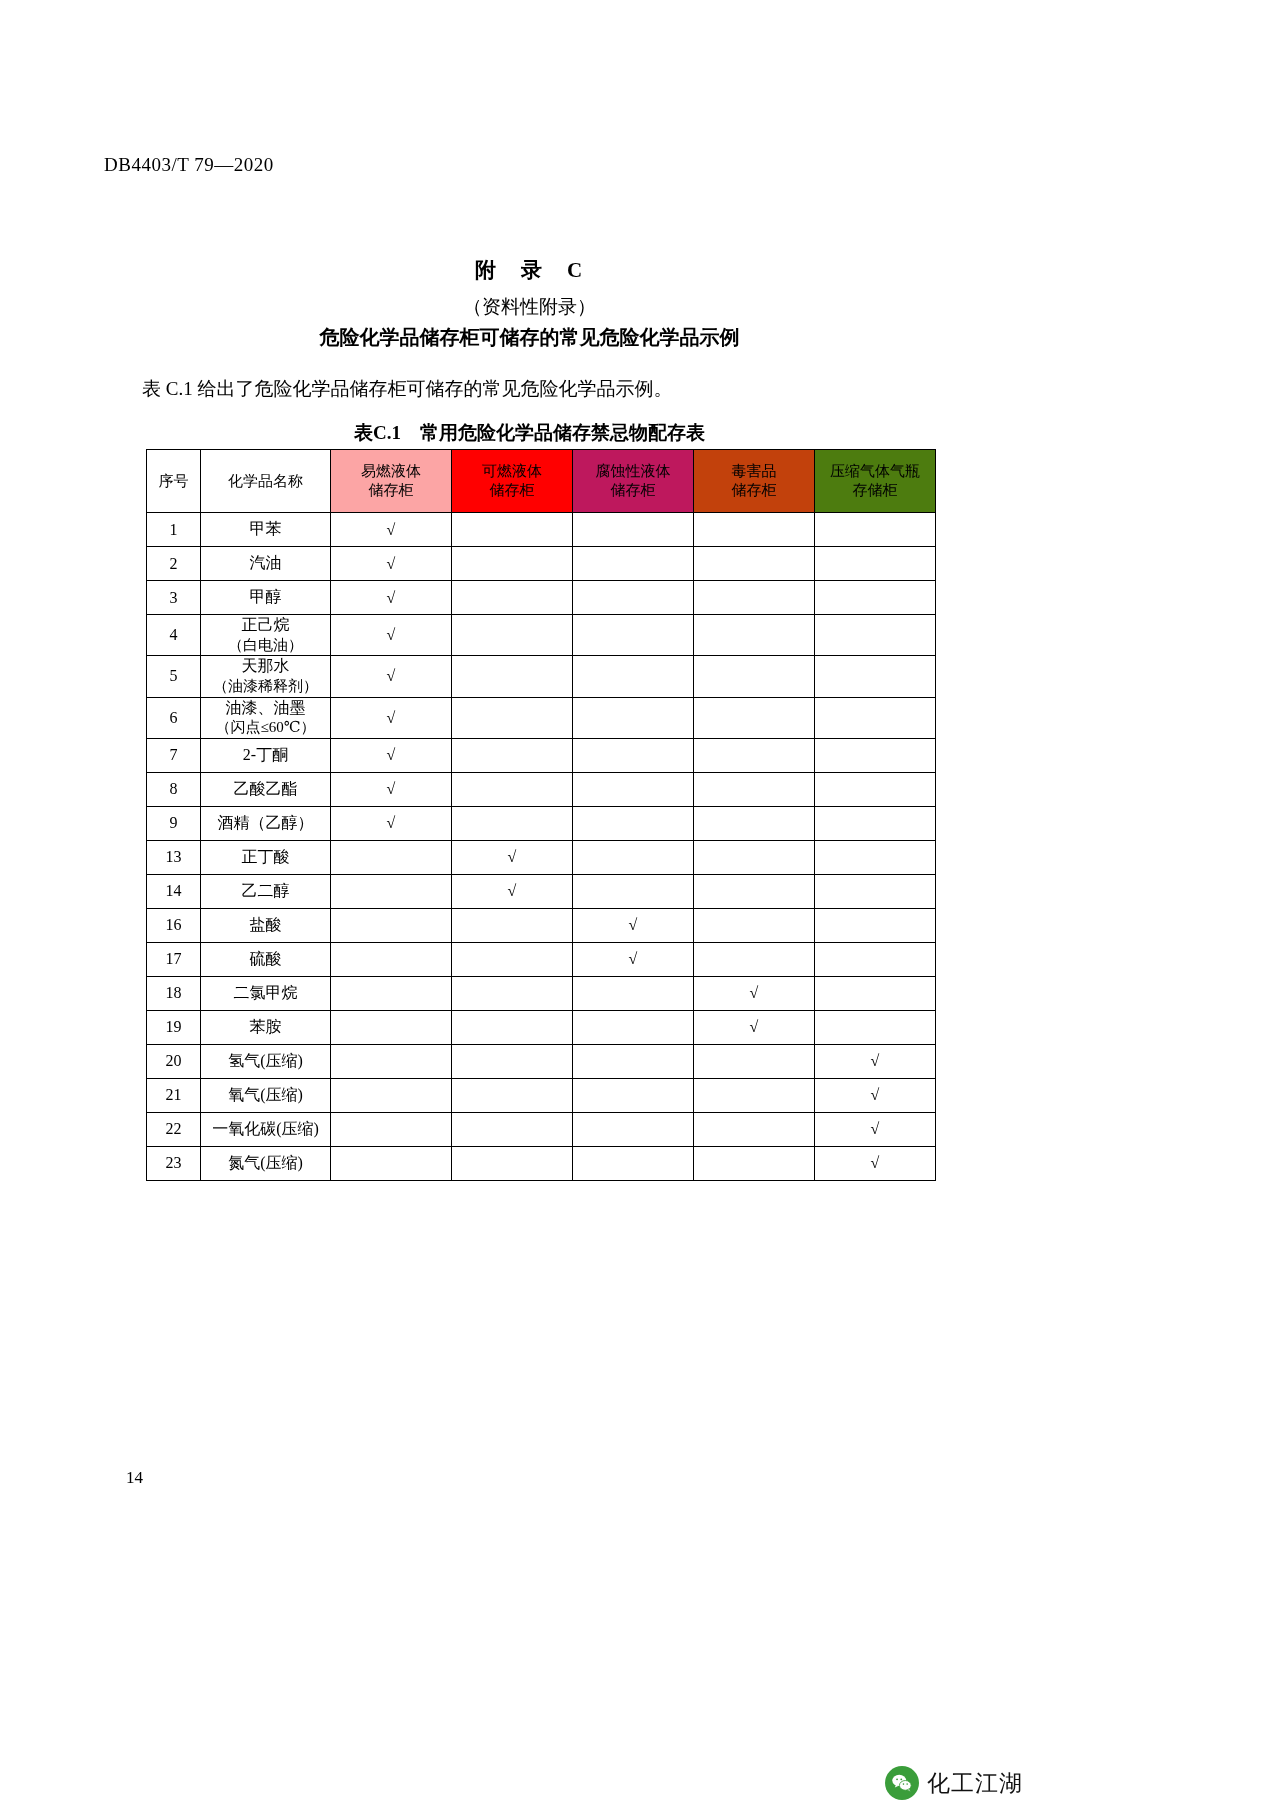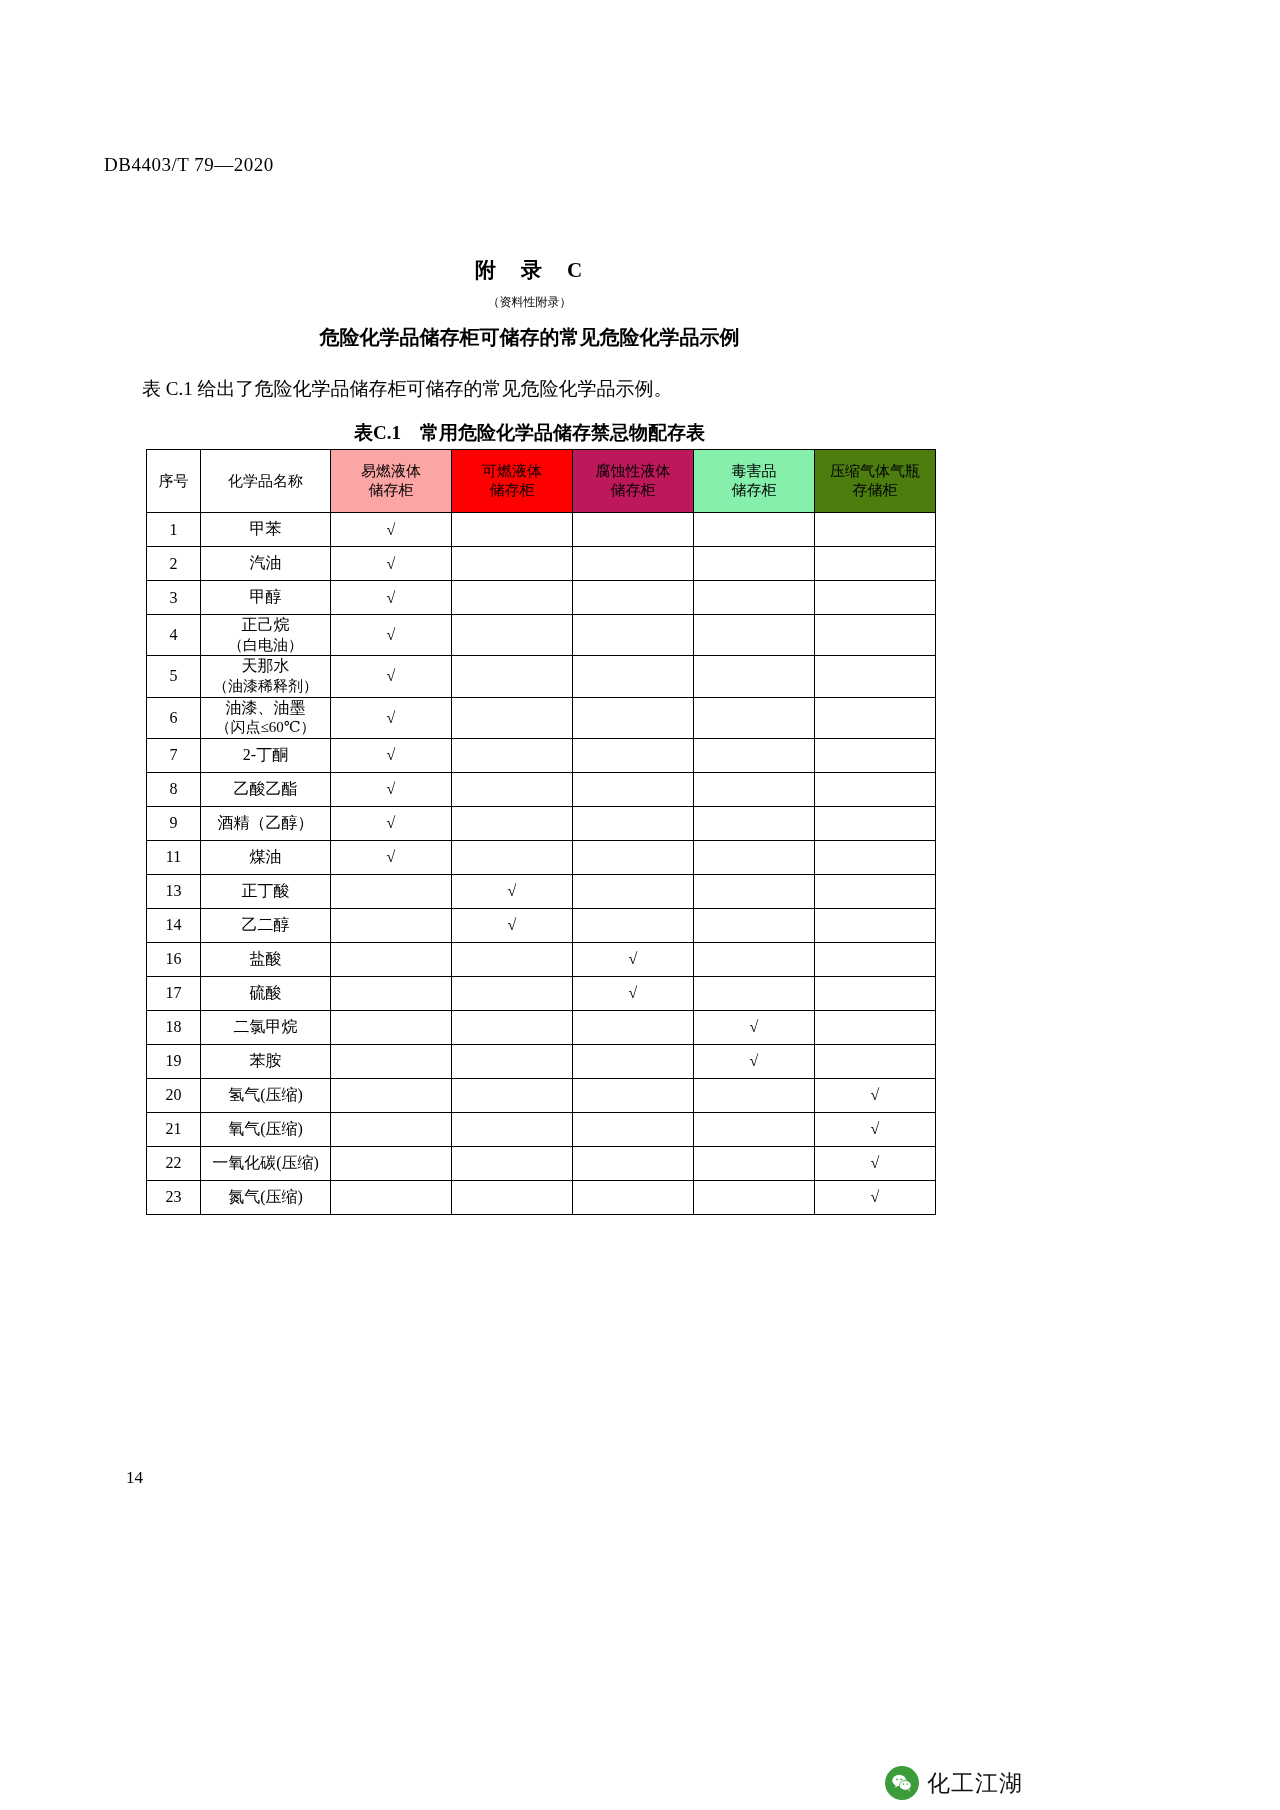--- a/index.html
+++ b/index.html
@@ -39,21 +39,21 @@
     font-size: 21px;
     font-weight: bold;
     letter-spacing: 2px;
   }
   .appendix-sub {
     position: absolute;
     left: 0;
     right: 0;
     top: 270px;
     text-align: center;
-    font-size: 12px;
+    font-size: 19px;
   }
   .appendix-name {
     position: absolute;
     left: 0;
     right: 0;
     top: 300px;
     text-align: center;
     font-size: 20px;
     font-weight: bold;
   }
@@ -110,21 +110,21 @@
   .name-cell .sub {
     display: block;
     font-size: 15px;
   }
   .check {
     font-size: 16px;
   }
   .hdr-flam { background: #fca5a5; }
   .hdr-comb { background: #ff0000; }
   .hdr-corr { background: #be185d; }
-  .hdr-tox  { background: #86efac; }
+  .hdr-tox  { background: #c2410c; }
   .hdr-gas  { background: #4d7c0f; }
   .page-num {
     position: absolute;
     left: 126px;
     top: 1444px;
     font-size: 17px;
   }
   .wm {
     position: absolute;
     right: 36px;
@@ -270,29 +270,20 @@
           <td class="name-cell"><span>乙酸乙酯</span></td>
           <td><span class="check">√</span></td>
           <td></td>
           <td></td>
           <td></td>
           <td></td>
         </tr>
         <tr>
           <td>9</td>
           <td class="name-cell"><span>酒精（乙醇）</span></td>
-          <td><span class="check">√</span></td>
-          <td></td>
-          <td></td>
-          <td></td>
-          <td></td>
-        </tr>
-        <tr>
-          <td>11</td>
-          <td class="name-cell"><span>煤油</span></td>
           <td><span class="check">√</span></td>
           <td></td>
           <td></td>
           <td></td>
           <td></td>
         </tr>
         <tr>
           <td>13</td>
           <td class="name-cell"><span>正丁酸</span></td>
           <td></td>

